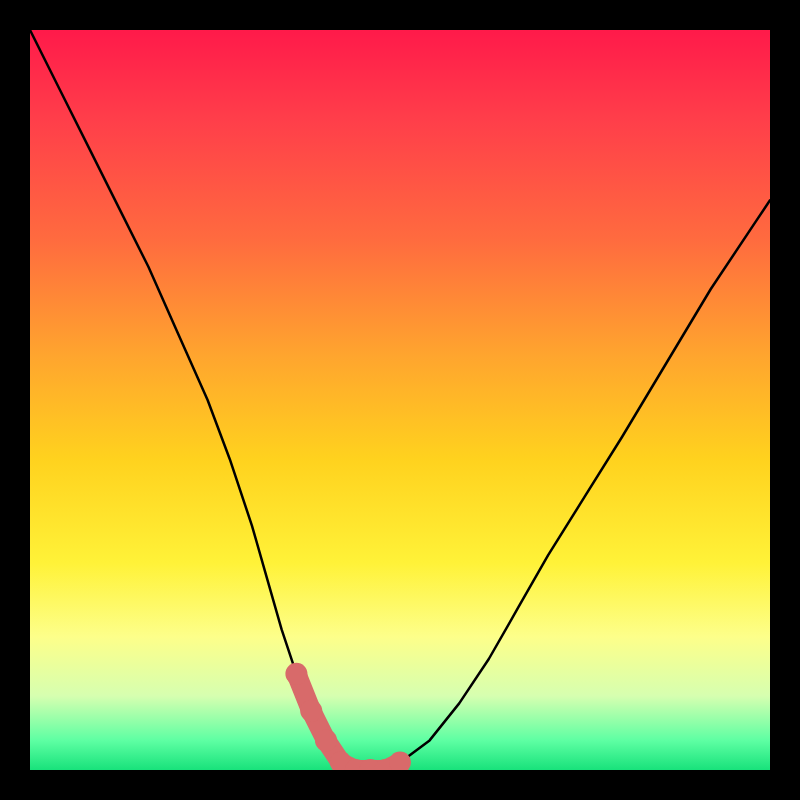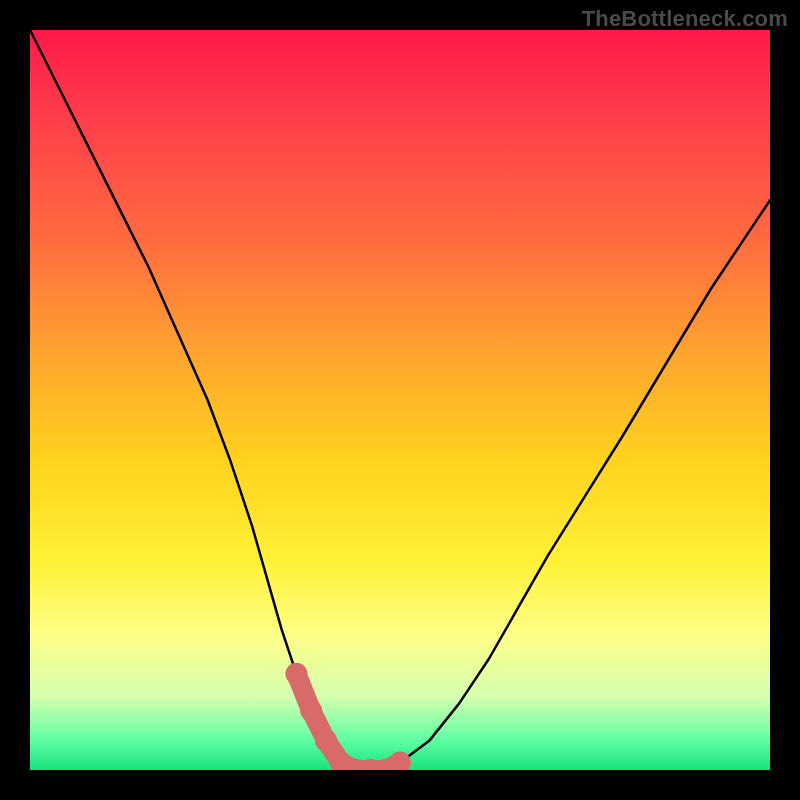--- a/index.html
+++ b/index.html
@@ -68,14 +68,13 @@
         <circle cx="281.2" cy="680.8" r="11" fill="#d86a6a"></circle>
         <circle cx="296.0" cy="710.4" r="11" fill="#d86a6a"></circle>
         <circle cx="310.8" cy="732.6" r="11" fill="#d86a6a"></circle>
         <circle cx="325.6" cy="740.0" r="11" fill="#d86a6a"></circle>
         <circle cx="340.4" cy="740.0" r="11" fill="#d86a6a"></circle>
         <circle cx="355.2" cy="740.0" r="11" fill="#d86a6a"></circle>
         <circle cx="370.0" cy="732.6" r="11" fill="#d86a6a"></circle>
       </g>
   </svg>
 
-  <div class="watermark">TheBottleneck.com</div>
 </div>
 
 </body></html>

